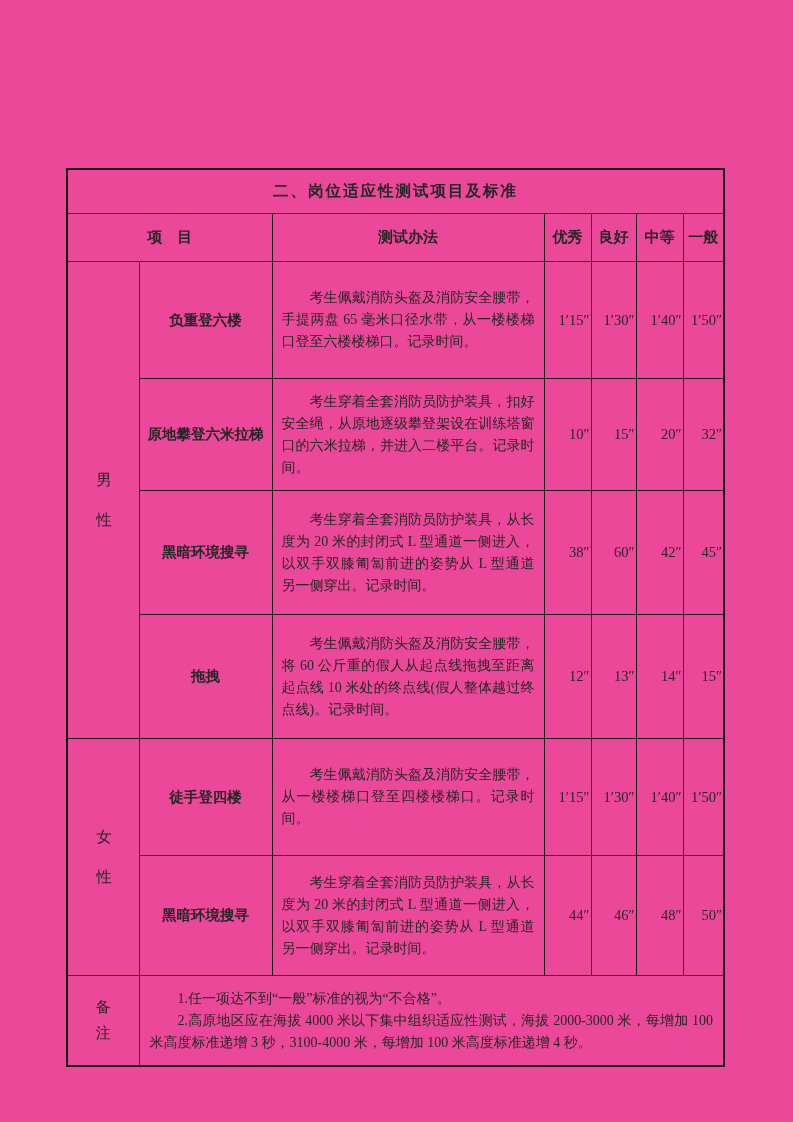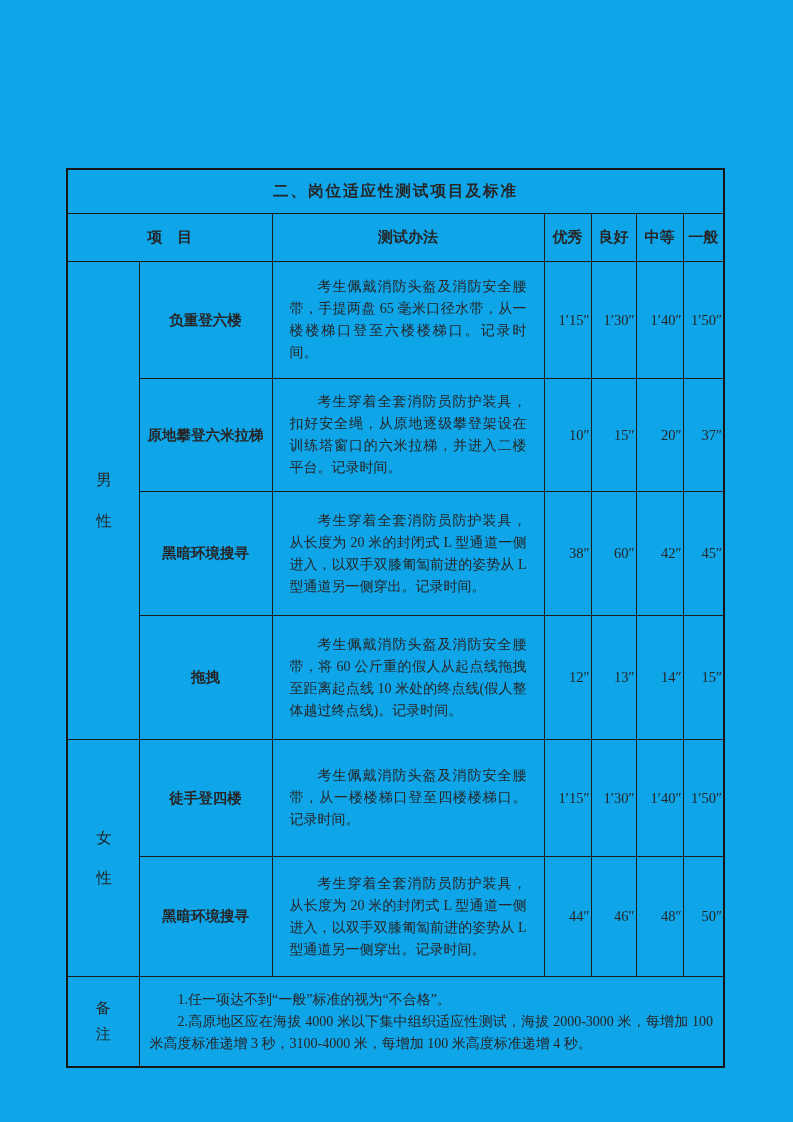--- a/index.html
+++ b/index.html
@@ -4,21 +4,21 @@
 <style>
   html, body {
     margin: 0;
     padding: 0;
     background: #ffffff;
   }
   .page {
     position: relative;
     width: 793px;
     height: 1122px;
-    background: #0ea5e9;
+    background: #ec4899;
     font-family: "Liberation Serif", serif;
     color: #262626;
     overflow: hidden;
   }
   table.doc-table {
     position: absolute;
     left: 66px;
     top: 168px;
     width: 657px;
     border-collapse: collapse;
@@ -68,21 +68,21 @@
   .item-cell {
     text-align: center;
     font-family: Liberation Sans, sans-serif;
     font-weight: bold;
     font-size: 14.5px;
   }
   .method-cell {
     padding: 4px 9px;
   }
   .method-text {
-    margin: 8px;
+    margin: 0;
     font-size: 14px;
     line-height: 22px;
     text-align: justify;
     text-indent: 2em;
     font-family: Liberation Serif, serif;
   }
   .score-cell {
     text-align: right;
     font-size: 14.5px;
     font-family: "Liberation Serif", serif;
@@ -147,21 +147,21 @@
       <td class="score-cell">1′50″</td>
     </tr>
     <tr class="r-m2">
       <td class="item-cell">原地攀登六米拉梯</td>
       <td class="method-cell">
             <p class="method-text">考生穿着全套消防员防护装具，扣好安全绳，从原地逐级攀登架设在训练塔窗口的六米拉梯，并进入二楼平台。记录时间。</p>
           </td>
       <td class="score-cell">10″</td>
       <td class="score-cell">15″</td>
       <td class="score-cell">20″</td>
-      <td class="score-cell">37″</td>
+      <td class="score-cell">32″</td>
     </tr>
     <tr class="r-m3">
       <td class="item-cell">黑暗环境搜寻</td>
       <td class="method-cell">
             <p class="method-text">考生穿着全套消防员防护装具，从长度为 20 米的封闭式 L 型通道一侧进入，以双手双膝匍匐前进的姿势从 L 型通道另一侧穿出。记录时间。</p>
           </td>
       <td class="score-cell">38″</td>
       <td class="score-cell">60″</td>
       <td class="score-cell">42″</td>
       <td class="score-cell">45″</td>

